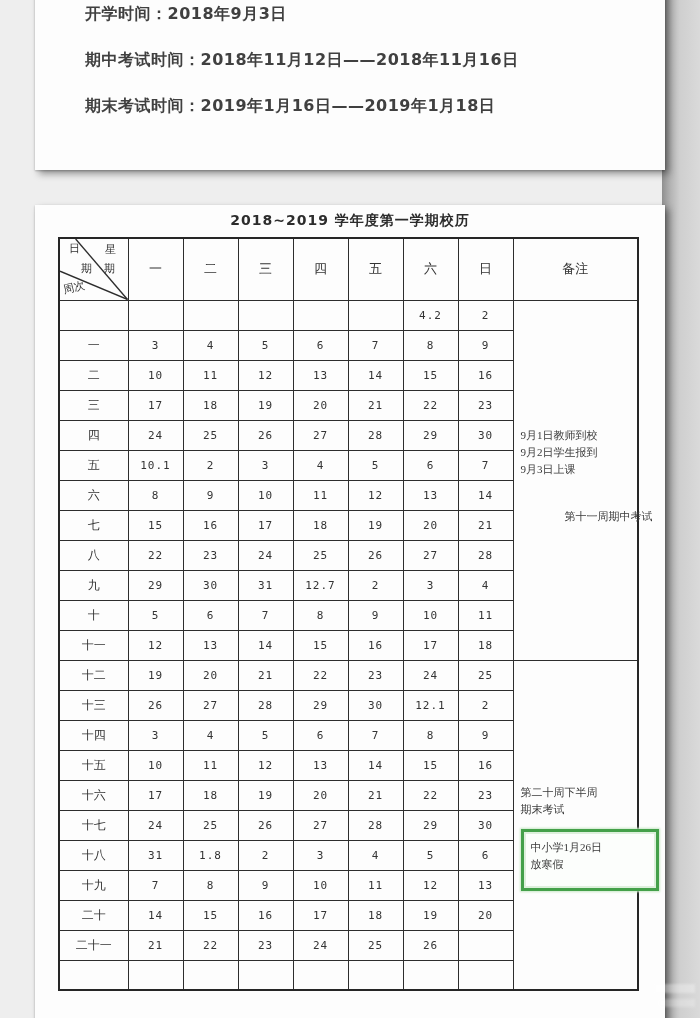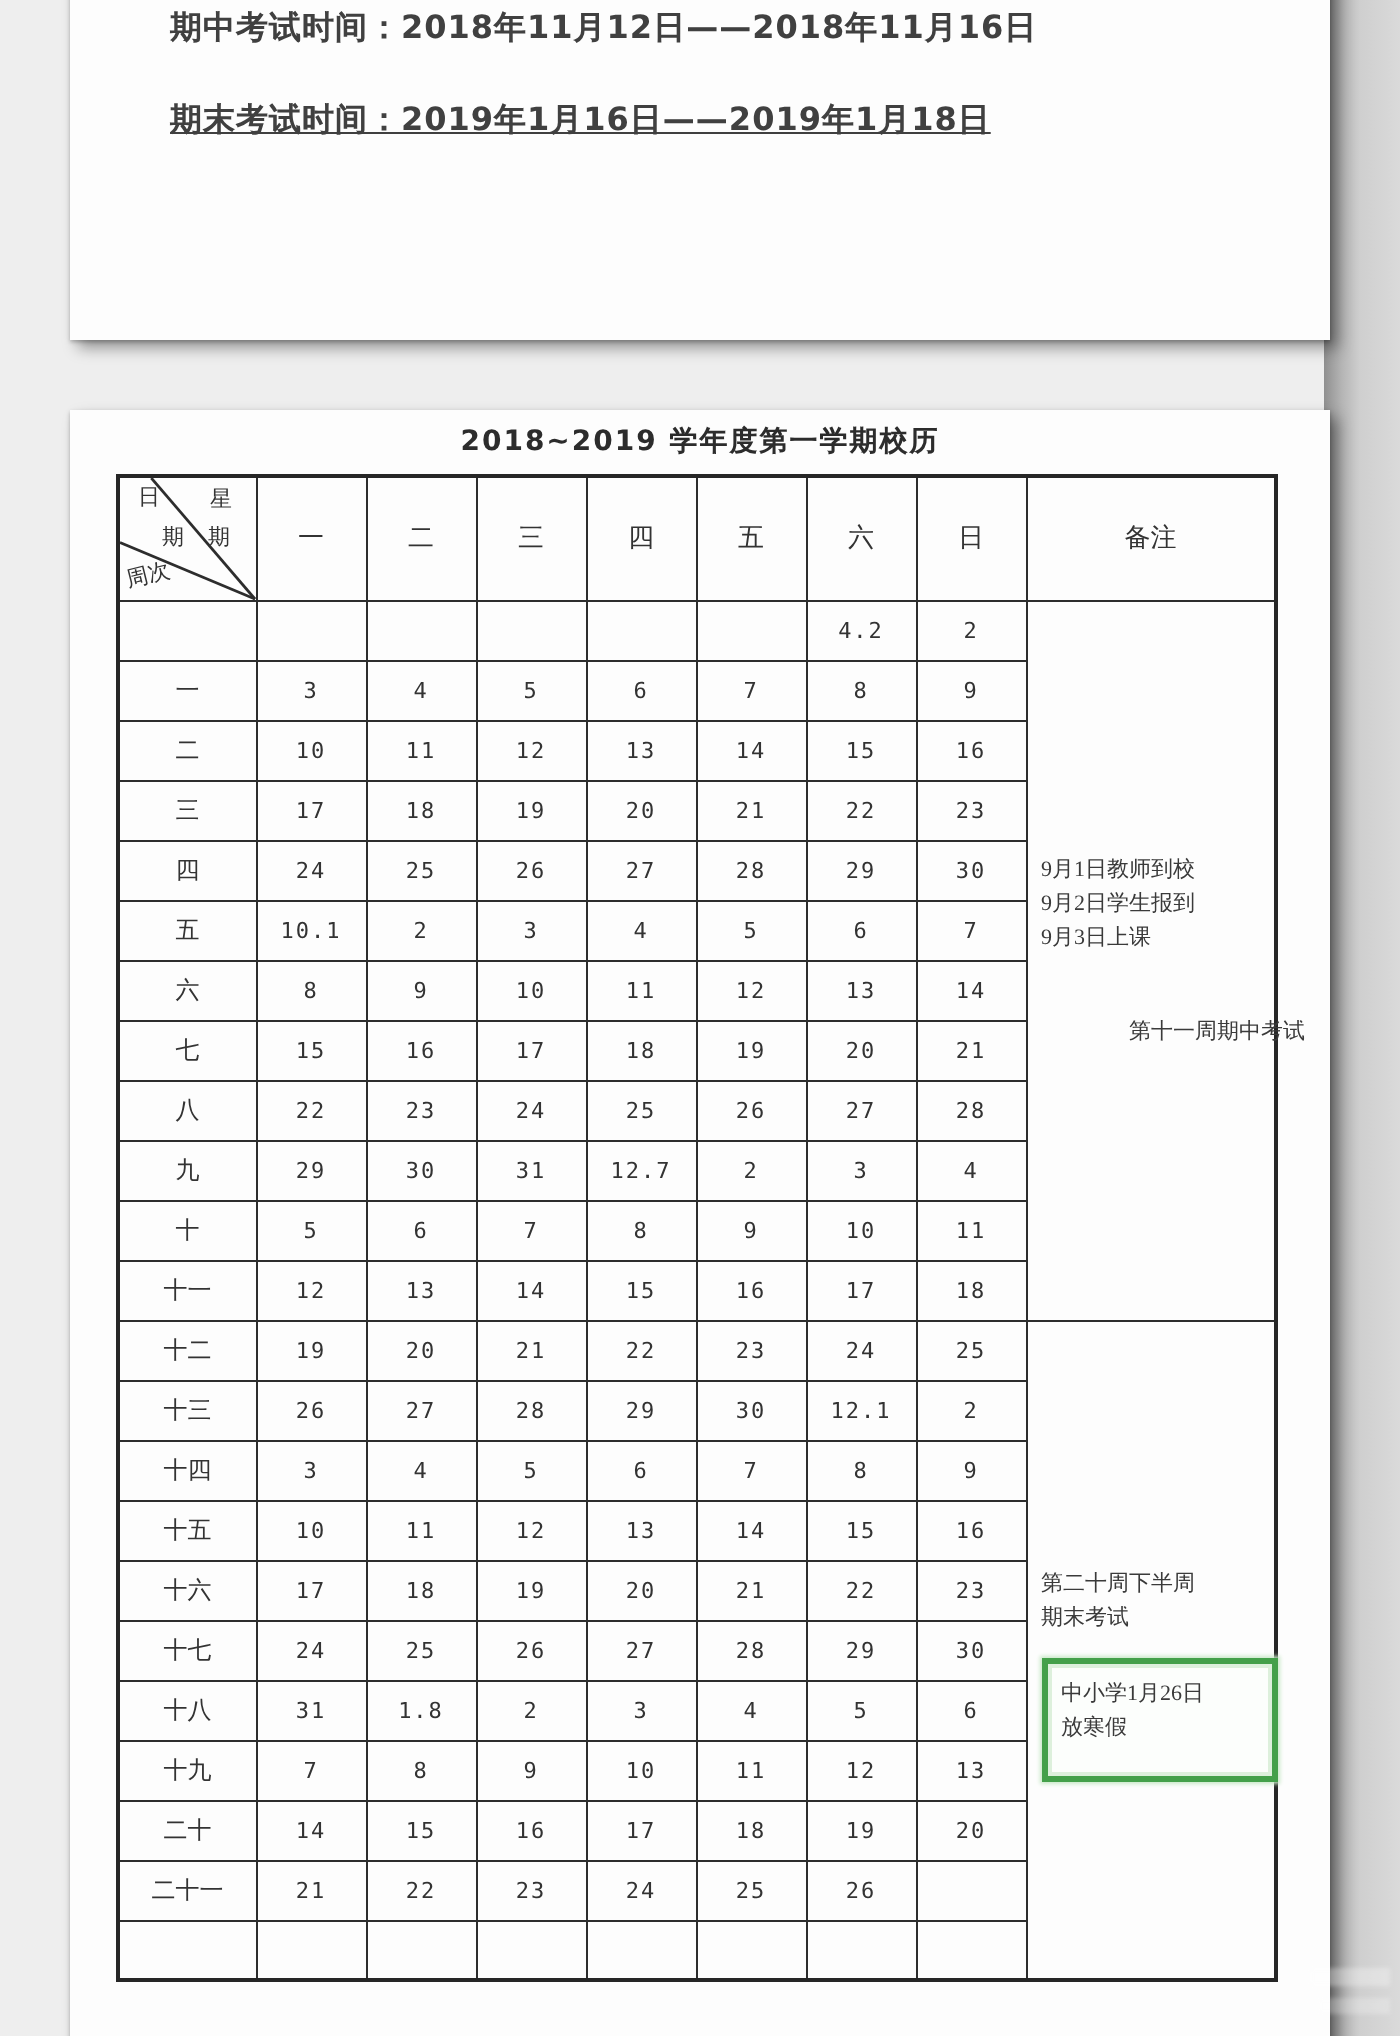--- a/index.html
+++ b/index.html
@@ -28,21 +28,21 @@
   }
   .card-top { top:-14px; height:184px; }
   .card-table { top:205px; height:826px; }
 
   
   .info-line {
     position:absolute; left:50px; white-space:nowrap;
     font-size:16px; font-weight:700; letter-spacing:.5px; color:#404040;
   }
   .info-line:nth-of-type(1){ top:18px; }
-  .info-line:nth-of-type(2){ top:64px; font-weight:600;text-decoration:underline; }
+  .info-line:nth-of-type(2){ top:64px; font-weight:600; }
   .info-line:nth-of-type(3){ top:110px; font-weight:600; }
   .info-line:nth-of-type(4){ top:156px; }
   .info-line .lbl { font-weight:700; }
 
   
   .cal-title {
     position:absolute; top:7px; left:0; width:100%;
     text-align:center; font-size:14px; font-weight:700; letter-spacing:1px; color:#2c2c2c;
   }
   table.cal {
@@ -72,32 +72,35 @@
   
   td.remarks { position:relative; vertical-align:top;font-family:Liberation Serif, serif; }
   td.remarks .rb {
     position:absolute; left:7px; text-align:left; white-space:nowrap;
     font-size:11px; line-height:17px; color:#3a3a3a;
   }
   [data-name="september-notes"] { top:126px; }
   [data-name="midterm-note"]    { top:207px;margin-left:44px; }
   [data-name="final-exam-note"] { top:123px; line-height:16px; }
   [data-name="winter-vacation-note"] {
-    top:168px; left:-5px; width:118px; height:62px;
+    top:168px; left:-5px; width:138px; height:62px;
     border:3px solid #44a04a;
     box-shadow:inset 0 0 0 2px #ddf0dc, 0 0 2px 1px #c9e8c8;
     padding:7px 2px 0 7px; line-height:16px; background:#fcfefc;
   }
 </style>
 </head>
 <body data-name="page">
 
 <div class="edge-right" data-name="page-edge-shading"></div>
 
 <div class="card card-top" data-name="schedule-info-card">
+  <div class="info-line" data-name="info-line-term-start">
+    <span class="lbl" data-name="info-label">开学时间：</span><span class="val" data-name="info-value">2018年9月3日</span>
+  </div>
   <div class="info-line" data-name="info-line-midterm">
     <span class="lbl" data-name="info-label">期中考试时间：</span><span class="val" data-name="info-value">2018年11月12日——2018年11月16日</span>
   </div>
   <div class="info-line" data-name="info-line-final">
     <span class="lbl" data-name="info-label">期末考试时间：</span><span class="val" data-name="info-value">2019年1月16日——2019年1月18日</span>
   </div>
 </div>
 
 <div class="card card-table" data-name="calendar-card">
   <div class="cal-title" data-name="calendar-title">2018~2019 学年度第一学期校历</div>

